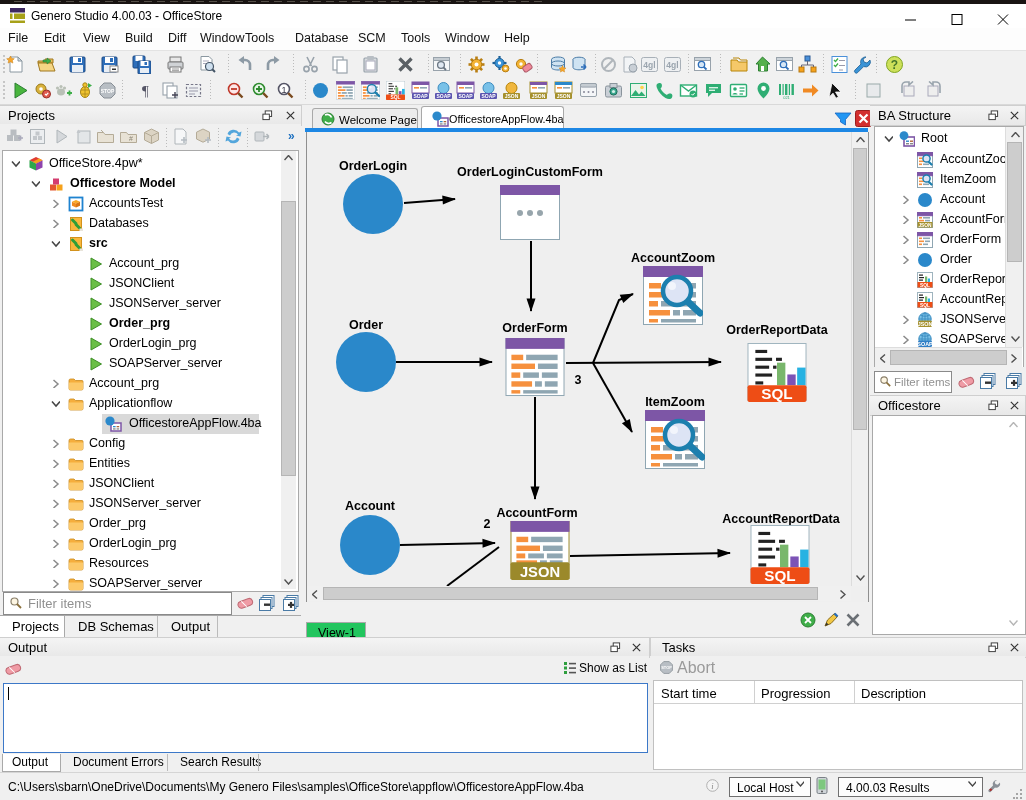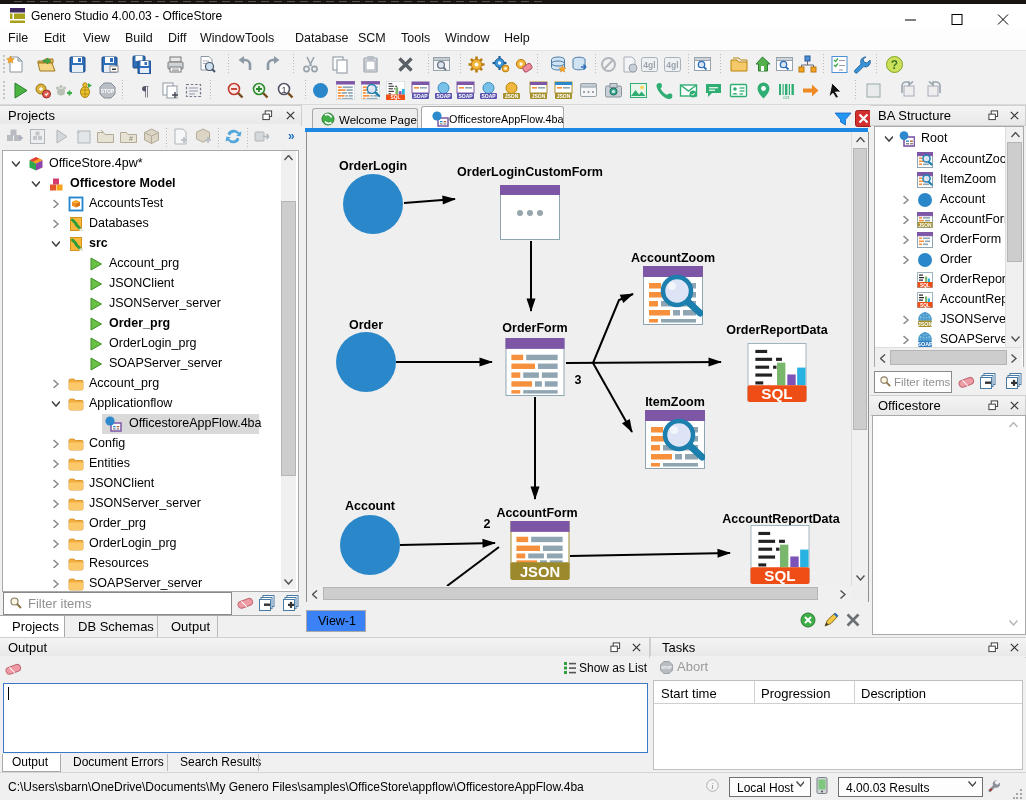--- a/index.html
+++ b/index.html
@@ -998,21 +998,21 @@
   <div class="abs" style="left:4px;top:481px;width:544px;height:15px;background:#f0f0f0">
     <svg class="abs" style="left:5px;top:4px" width="6" height="9">
           <path d="M5 0.5 L0.5 4.5 L5 8.5" fill="none" stroke="#505050" stroke-width="1.4"></path>
         </svg>
     <div class="abs" style="left:16px;top:1px;width:495px;height:13px;background:#cdcdcd;border:1px solid #b5b5b5;box-sizing:border-box"></div>
     <svg class="abs" style="left:533px;top:4px" width="6" height="9">
           <path d="M0.5 0.5 L5 4.5 L0.5 8.5" fill="none" stroke="#505050" stroke-width="1.4"></path>
         </svg>
   </div>
   <div class="abs" style="left:0;top:497px;width:567px;height:35px;background:#f0f0f0">
-    <div class="abs" style="left:3px;top:8px;width:58px;height:20px;background:#3b82f6;border:1px solid #a9a9a9;font-size:12.5px">
+    <div class="abs" style="left:3px;top:20px;width:58px;height:20px;background:#22c55e;border:1px solid #a9a9a9;font-size:12.5px">
           <div class="abs" style="left:11px;top:3px">View-1</div>
         </div>
     <svg class="abs" style="left:497px;top:10px" width="16" height="16" viewBox="0 0 16 16">
           <circle cx="8" cy="8" r="7" fill="#3fae49" stroke="#2c7f33"></circle>
           <path d="M5 5 L11 11 M11 5 L5 11" stroke="#fff" stroke-width="1.8"></path>
         </svg>
     <svg class="abs" style="left:520px;top:10px" width="17" height="16" viewBox="0 0 17 16">
           <path d="M2 14 l2.5 -6 7 -6.5 3 3 -6.5 7 -6 2.5 z" fill="#f2c744" stroke="#8a6d1a"></path>
           <path d="M11.5 1.5 l3 3" stroke="#2a6ebb" stroke-width="2.4"></path>
           <path d="M2 14 l1.5 -3.5 2 2 z" fill="#333"></path>
@@ -1232,21 +1232,21 @@
         </svg>
     <svg class="cl-ic" style="left:358px" width="12" height="12" viewBox="0 0 12 12">
           <path d="M2 2 L10 10 M10 2 L2 10" stroke="#333" stroke-width="1.3"></path>
         </svg>
   </div>
   <div class="abs" style="left:0;top:19px;width:375px;height:24px;background:#f0f0f0">
     <svg class="abs" style="left:9px;top:4px" width="15" height="15" viewBox="0 0 19 19">
           <path d="M6 2 h7 l4 4 v7 l-4 4 h-7 l-4 -4 v-7 z" fill="#b8bec4" stroke="#888f96"></path>
           <text x="9.5" y="11.8" font-size="5" font-weight="bold" fill="#fff" text-anchor="middle" font-family="Liberation Sans,sans-serif">STOP</text>
         </svg>
-    <div class="abs" style="left:27px;top:3px;font-size:13px;color:#9a9a9a">Abort</div>
+    <div class="abs" style="left:27px;top:3px;font-size:16px;color:#9a9a9a">Abort</div>
   </div>
   <div class="abs" style="left:3px;top:43px;width:368px;height:88px;background:#fff;border:1px solid #c0c0c0">
     <div class="abs" style="left:7px;top:5px;font-size:13px">Start time</div>
     <div class="abs" style="left:107px;top:5px;font-size:13px">Progression</div>
     <div class="abs" style="left:207px;top:5px;font-size:13px">Description</div>
     <div class="abs" style="left:100px;top:0;width:1px;height:22px;background:#d0d0d0"></div>
     <div class="abs" style="left:200px;top:0;width:1px;height:22px;background:#d0d0d0"></div>
     <div class="abs" style="left:0;top:22px;width:368px;height:1px;background:#d0d0d0"></div>
   </div>
 </div>

